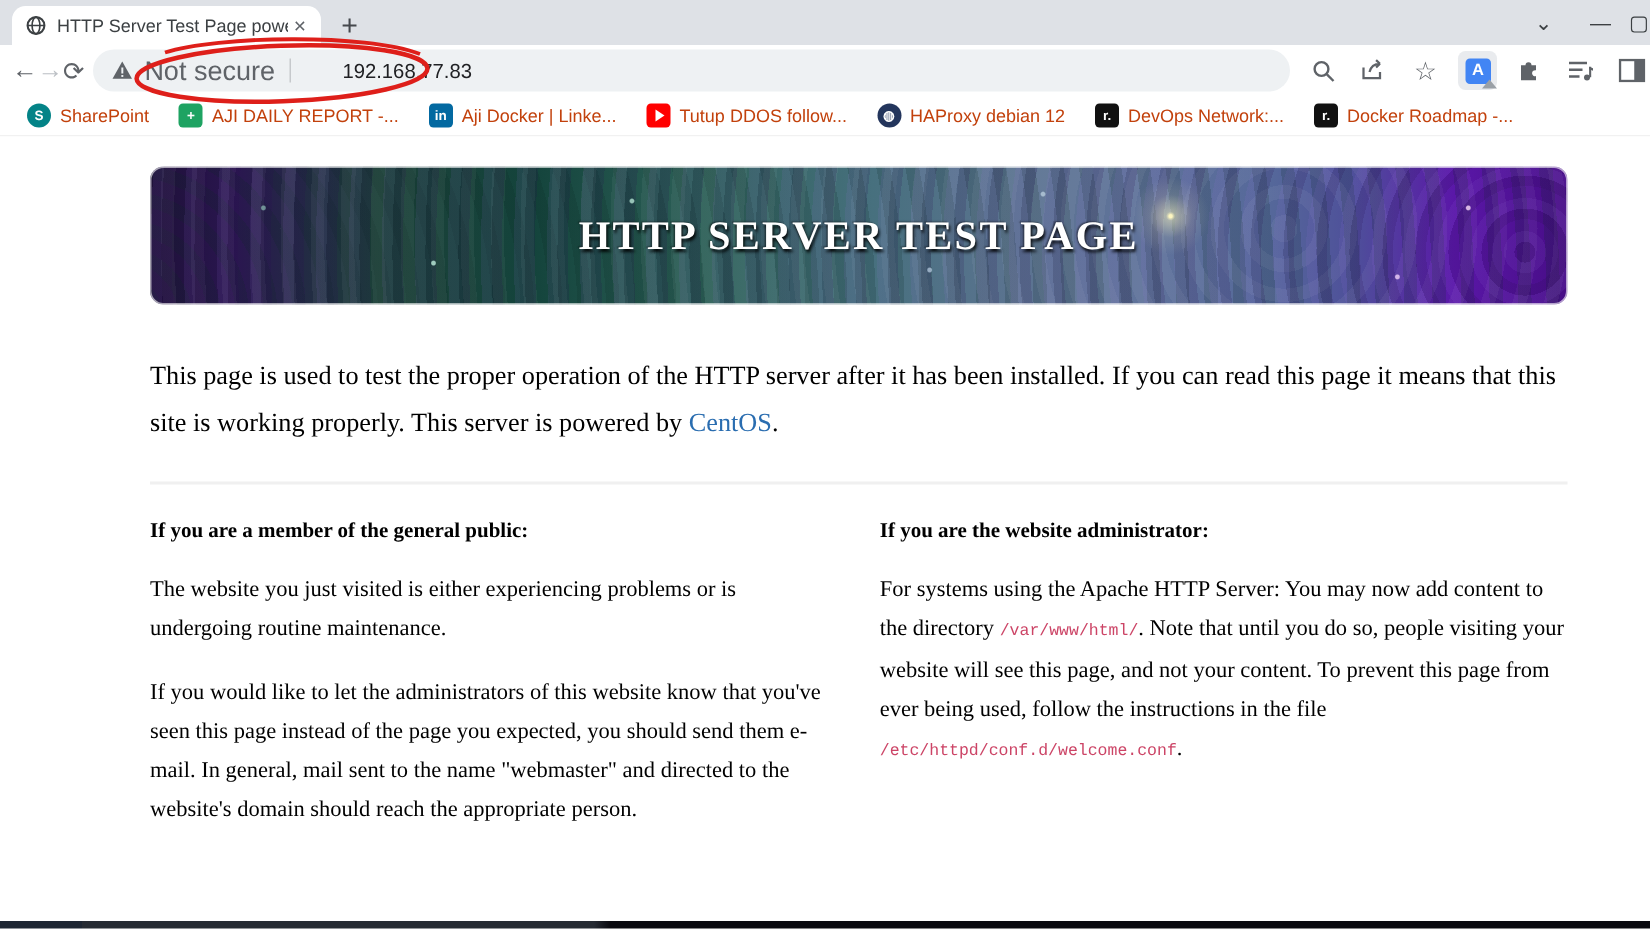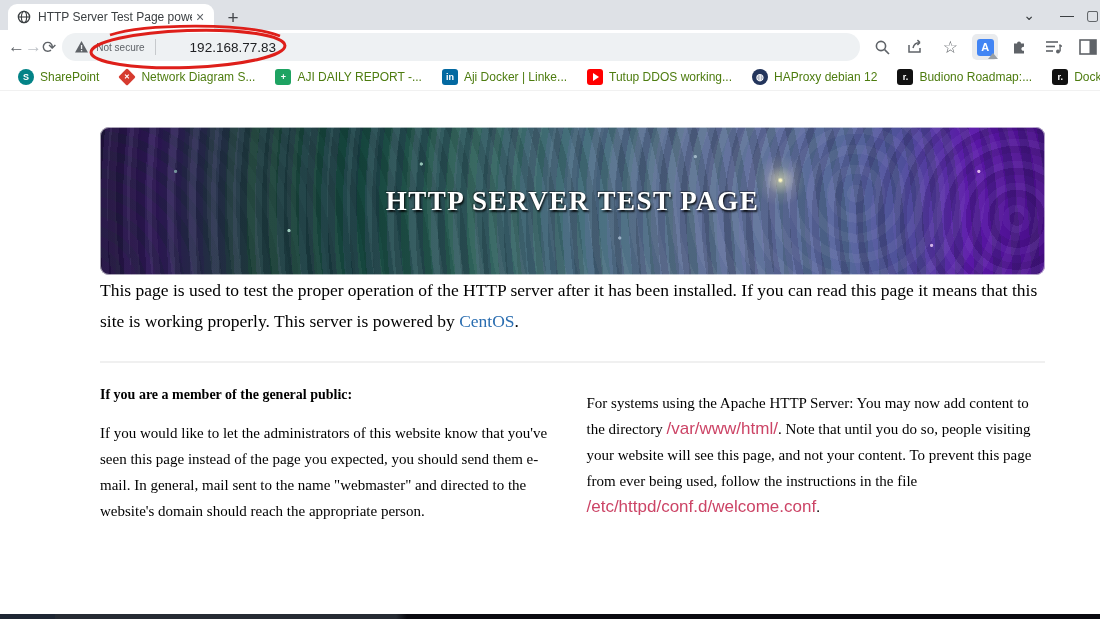--- a/index.html
+++ b/index.html
@@ -26,58 +26,58 @@
   .win-btn.maxi { width:14px; overflow:hidden; justify-content:flex-start; }
 
   .toolbar { position:relative; height:34px; background:#fff; display:flex;
     align-items:center; padding:0 8px; }
   .nav-btn { width:26px; height:26px; display:flex; align-items:center;
     justify-content:center; font-size:17px; color:#5f6368; border-radius:50%; }
   .nav-btn.disabled { color:#bdc1c6; }
   .omnibox { height:28px; flex:0 0 auto; width:798px; margin-left:6px; background:#eef1f3;
     border-radius:14px; display:flex; align-items:center; padding:0 12px; }
   .sec-chip { display:flex; align-items:center; gap:7px; }
-  .sec-label { font-size:10px; color:#5f6368; }
+  .sec-label { font-size:18px; color:#5f6368; }
   .sec-divider { width:1px; height:16px; background:#c6c9cc; margin:0 10px; }
   .omni-url { font-size:13.5px; color:#202124;margin-left:24px; }
   .toolbar-right { display:flex; align-items:center; margin-left:10px; gap:10px; }
   .tb-icon { width:24px; height:24px; display:flex; align-items:center;
     justify-content:center; color:#5f6368; }
   .tb-icon.star { font-size:17px; }
   .translate-wrap { width:26px; height:26px; background:#e9ebee; border-radius:5px;
     display:flex; align-items:center; justify-content:center; }
   .translate-box { width:17px; height:17px; background:#4285f4; border-radius:3px;
     color:#fff; font-size:11px; font-weight:bold; display:flex; align-items:center;
     justify-content:center; position:relative; }
   .translate-box::after { content:""; position:absolute; right:-4px; bottom:-3px;
     border-left:5px solid transparent; border-right:5px solid transparent;
     border-top:6px solid #9aa0a6; transform:rotate(180deg); }
 
   .bookmarks { height:27px; background:#fff; display:flex; align-items:center;
     padding:0 10px; gap:4px; border-bottom:1px solid #f1f1f1; }
   .bm-item { display:flex; align-items:center; gap:6px; padding:3px 8px;
     border-radius:6px; cursor:pointer; white-space:nowrap; }
-  .bm-label { font-size:12px; color:#4d7c0f; }
+  .bm-label { font-size:12px; color:#c2410c; }
   .bm-ic { width:16px; height:16px; display:flex; align-items:center;
     justify-content:center; font-size:9px; font-weight:bold; color:#fff; flex:0 0 16px; }
   .ic-circle { border-radius:50%; }
   .ic-rsq { border-radius:3px; }
   .ic-diamond { transform:rotate(45deg) scale(0.78); border-radius:2px; }
   .ic-diamond span { transform:rotate(-45deg); display:block; }
   .ic-play::before { content:""; border-left:6px solid #fff;
     border-top:4px solid transparent; border-bottom:4px solid transparent; margin-left:2px; }
 
   
   .annotation { position:absolute; left:84px; top:22px; width:212px; height:52px;
     z-index:9; pointer-events:none; }
 
   
   .page { position:relative; height:528px; background:#fff; overflow:hidden; }
   .content { margin-left:100px; width:945px; }
-  .banner { margin-top:36px; height:148px; border-radius:9px; position:relative;
+  .banner { margin-top:20px; height:92px; border-radius:9px; position:relative;
     overflow:hidden; display:flex; align-items:center; justify-content:center;
     box-shadow:0 0 0 1px rgba(255,255,255,0.6) inset;
     background-image:
       radial-gradient(circle 3px at 72% 36%, #fdf6c0 0 35%, rgba(253,246,192,0.55) 60%, transparent 100%),
       radial-gradient(circle 26px at 72% 36%, rgba(250,245,190,0.5) 0 12%, rgba(250,245,190,0.12) 55%, transparent 100%),
       radial-gradient(circle 2px at 20% 70%, rgba(190,240,220,0.8) 0 60%, transparent 100%),
       radial-gradient(circle 2px at 34% 25%, rgba(200,250,230,0.7) 0 60%, transparent 100%),
       radial-gradient(circle 2px at 55% 75%, rgba(210,230,250,0.6) 0 60%, transparent 100%),
       radial-gradient(circle 2px at 88% 80%, rgba(240,210,250,0.8) 0 60%, transparent 100%),
       radial-gradient(circle 2px at 93% 30%, rgba(250,220,250,0.8) 0 60%, transparent 100%),
@@ -86,31 +86,31 @@
       repeating-radial-gradient(circle at 97% 62%, rgba(40,10,80,0.16) 0 7px, rgba(150,110,220,0.10) 7px 14px, transparent 14px 22px),
       repeating-radial-gradient(circle at 80% 45%, rgba(255,255,255,0.05) 0 9px, transparent 9px 20px),
       repeating-radial-gradient(circle at -2% 110%, rgba(10,40,35,0.18) 0 9px, transparent 9px 19px),
       linear-gradient(90deg,#1e1038 0%,#2a1650 6%,#1b4038 16%,#14443c 27%,#2d6058 39%,
         #47707e 51%,#5b7390 61%,#60739b 70%,#55689a 79%,#4e4f9a 85%,#5a17a8 92%,#470d86 100%);
   }
   .banner-title { color:#fff; font-family:"Liberation Serif", serif; font-weight:bold;
     font-size:27px; letter-spacing:1.5px;
     text-shadow:1px 2px 2px rgba(0,0,0,0.85), -1px -1px 1px rgba(0,0,0,0.4); }
 
-  .intro { font-family:"Liberation Serif", serif; font-size:17.5px;
+  .intro { margin-top:32px; font-family:"Liberation Serif", serif; font-size:17.5px;
     line-height:31px; color:#000; }
   .intro a { color:#2a6db0; text-decoration:none; }
   .rule { margin-top:24px; border:none; border-top:2px solid #f0f0f0; }
 
   .columns { display:flex; gap:28px; margin-top:10px; }
   .col { flex:1; font-family:"Liberation Serif", serif; }
   .col h2 { font-size:14px; font-weight:bold; color:#000; margin-top:14px;
     font-family:"Liberation Serif", serif; }
   .col p { font-size:15px; line-height:26px; color:#000; margin-top:17px; }
-  .col .code { font-family:Liberation Sans, sans-serif; font-size:17px;
+  .col .code { font-family:Liberation Mono, monospace; font-size:11px;
     color:#cc4466; }
 
   .bottom-strip { position:fixed; left:0; bottom:0; width:1100px; height:5px;
     background:linear-gradient(90deg,#1e2633 0 5%,#262b33 5% 36%,#0a0a10 37% 100%); }
 
   svg { display:block; }
 </style>
 </head>
 <body>
 
@@ -196,60 +196,54 @@
 </div>
 
 <div class="bookmarks" id="bookmarks-bar">
   <div class="bm-item">
     <span class="bm-ic ic-circle" style="background: rgb(3, 131, 135);">
         <span class="bm-glyph">S</span>
       </span>
     <span class="bm-label">SharePoint</span>
   </div>
 
-  <div class="bm-item">
-    <span class="bm-ic ic-diamond" style="background: rgb(214, 59, 47);">
-        <span class="bm-glyph">✕</span>
-      </span>
-    <span class="bm-label">Network Diagram S...</span>
-  </div>
 
   <div class="bm-item">
     <span class="bm-ic ic-rsq" style="background: rgb(30, 163, 98);">
         <span class="bm-glyph">+</span>
       </span>
     <span class="bm-label">AJI DAILY REPORT -...</span>
   </div>
 
   <div class="bm-item">
     <span class="bm-ic ic-rsq" style="background: #0369a1;">
         <span class="bm-glyph">in</span>
       </span>
     <span class="bm-label">Aji Docker | Linke...</span>
   </div>
 
   <div class="bm-item">
     <span class="bm-ic ic-rsq ic-play" style="background: rgb(255, 0, 0);">
         <span class="bm-glyph"></span>
       </span>
-    <span class="bm-label">Tutup DDOS working...</span>
+    <span class="bm-label">Tutup DDOS follow...</span>
   </div>
 
   <div class="bm-item">
     <span class="bm-ic ic-circle" style="background: rgb(35, 53, 92);">
         <span class="bm-glyph">◍</span>
       </span>
     <span class="bm-label">HAProxy debian 12</span>
   </div>
 
   <div class="bm-item">
     <span class="bm-ic ic-rsq" style="background: rgb(17, 17, 17);">
         <span class="bm-glyph">r.</span>
       </span>
-    <span class="bm-label">Budiono Roadmap:...</span>
+    <span class="bm-label">DevOps Network:...</span>
   </div>
 
   <div class="bm-item">
     <span class="bm-ic ic-rsq" style="background: rgb(17, 17, 17);">
         <span class="bm-glyph">r.</span>
       </span>
     <span class="bm-label">Docker Roadmap -...</span>
   </div>
 
 </div>
@@ -265,24 +259,26 @@
       <span class="banner-title">HTTP SERVER TEST PAGE</span>
     </div>
 
     <p class="intro"><span>This page is used to test the proper operation of the HTTP server after it has been installed. If you can read this page it means that this site is working properly. This server is powered by </span><a href="#">CentOS</a><span>.</span></p>
 
     <hr class="rule">
 
     <div class="columns">
       <div class="col">
         <h2>If you are a member of the general public:</h2>
+        <p>The website you just visited is either experiencing problems or is undergoing routine maintenance.</p>
         <p>If you would like to let the administrators of this website know that you've seen this page instead of the page you expected, you should send them e-mail. In general, mail sent to the name "webmaster" and directed to the website's domain should reach the appropriate person.</p>
 
       </div>
       <div class="col">
+        <h2>If you are the website administrator:</h2>
         <p><span>For systems using the Apache HTTP Server: You may now add content to the directory </span><span class="code">/var/www/html/</span><span>. Note that until you do so, people visiting your website will see this page, and not your content. To prevent this page from ever being used, follow the instructions in the file </span><span class="code">/etc/httpd/conf.d/welcome.conf</span><span>.</span></p>
 
       </div>
     </div>
   </div>
 </div>
 
 <div class="bottom-strip"></div>
 
 </body></html>

